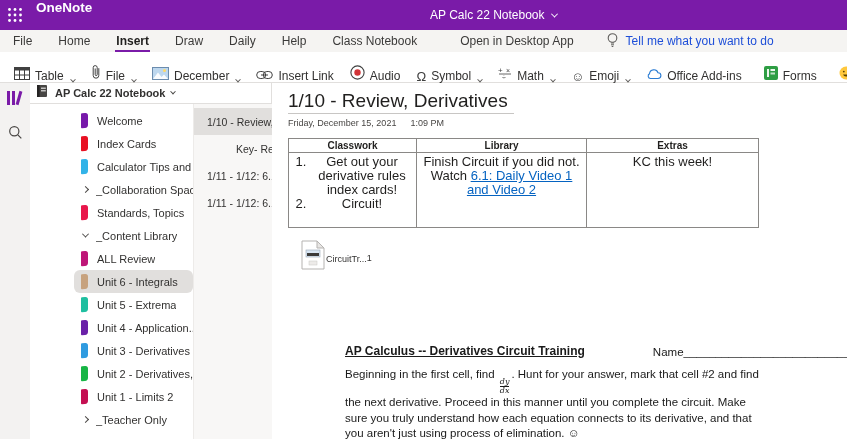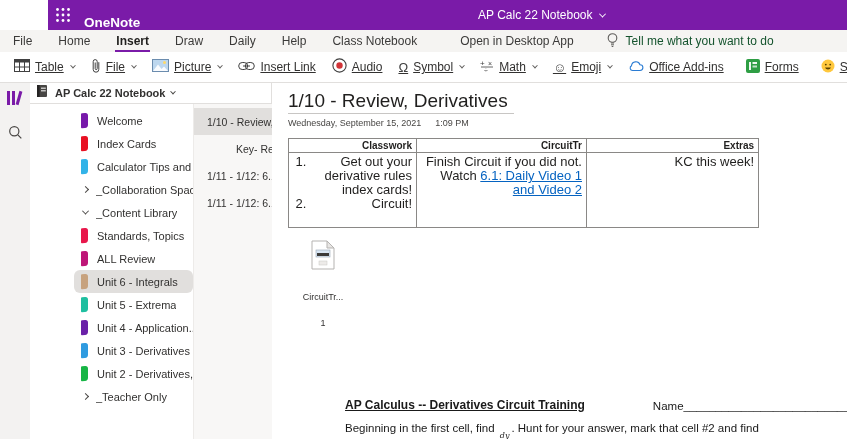--- a/index.html
+++ b/index.html
@@ -1,38 +1,38 @@
 <!DOCTYPE html>
 <html><head>
 <meta charset="utf-8">
 <style>
   * { margin:0; padding:0; box-sizing:border-box; }
   html,body { width:847px; height:439px; overflow:hidden; font-family:"Liberation Sans", sans-serif; background:#fff; }
 
   
-  .titlebar { height:30px; background:#7A1BA8; display:flex; align-items:flex-end; position:relative;margin-left:48px; }
+  .titlebar { height:30px; background:#7A1BA8; display:flex; align-items:flex-start; position:relative; }
   .waffle { width:30px; height:30px; display:flex; align-items:center; justify-content:center; cursor:pointer; }
   .app-name { color:#fff; font-size:13.5px; font-weight:bold; margin-left:6px; }
   .nb-title { position:absolute; left:430px; top:0; height:30px; display:flex; align-items:center; color:#fff; font-size:12px; gap:7px; }
   .chev { display:inline-block; width:5px; height:5px; border-right:1.3px solid currentColor; border-bottom:1.3px solid currentColor; }
   .chev.down { transform:rotate(45deg) translate(-1px,-1px); }
   .chev.right { transform:rotate(-45deg); }
   .nb-title .chev { color:#fff; }
 
   
   .menubar { height:22px; background:#F5F4F2; display:flex; align-items:center; font-size:12px; color:#3B3A39; }
   .menu-item { padding:0 13px; height:22px; display:flex; align-items:center; cursor:pointer; position:relative; }
   .menu-item.active { font-weight:bold; color:#201F1E; }
   .menu-item.active::after { content:""; position:absolute; left:12px; right:12px; bottom:0; height:2px; background:#7A1BA8; }
   .menu-open-desktop { margin-left:20px; padding:0 10px; cursor:pointer; }
-  .tellme { display:flex; align-items:center; gap:7px; margin-left:22px; color:#14532d; cursor:pointer; }
+  .tellme { display:flex; align-items:center; gap:7px; margin-left:22px; color:#1d4ed8; cursor:pointer; }
 
   
   .ribbon { height:31px; background:#fff; border-bottom:1px solid #E1DFDD; display:flex; align-items:center; padding-left:6px; font-size:12px; color:#323130; }
-  .rb-item { display:flex; align-items:center; gap:5px; padding:0 8px; height:31px; cursor:pointer; white-space:nowrap;text-decoration:underline; }
+  .rb-item { display:flex; align-items:flex-end; gap:5px; padding:0 8px; height:31px; cursor:pointer; white-space:nowrap; }
   .dd-chev { display:inline-block; width:4px; height:4px; border-right:1.1px solid #605E5C; border-bottom:1.1px solid #605E5C; transform:rotate(45deg) translate(-1px,-1px); margin-left:2px; }
   .rb-sep { width:1px; height:20px; background:#E1DFDD; margin:0 3px; }
   .glyph-icon { font-size:13px; color:#404040; line-height:1; }
 
   
   .workspace { display:flex; height:356px; }
   .navstrip { width:30px; background:#F3F2F1; flex:none; display:flex; flex-direction:column; align-items:center; }
   .strip-btn { width:30px; height:34px; display:flex; align-items:center; justify-content:center; cursor:pointer; }
 
   .sidebar { width:242px; flex:none; border-right:1px solid #E1DFDD; display:flex; flex-direction:column; background:#fff; }
@@ -54,29 +54,29 @@
   .page-row.sel { background:#E1DFDD; }
   .page-row.sub { padding-left:42px; }
 
   
   .content { flex:1; background:#fff; padding:7px 0 0 16px; overflow:hidden; position:relative; }
   .page-title { display:inline-block; font-size:19px; color:#201F1E; border-bottom:1px solid #C8C6C4; padding-right:6px; padding-bottom:1px; }
   .page-date { margin-top:4px; font-size:9px; color:#484644; }
   .page-date span { margin-right:14px; }
 
   table.note-table { border-collapse:collapse; margin-top:10px; width:470px; table-layout:fixed; }
-  .note-table th, .note-table td { border:1px solid #8A8886; vertical-align:top; text-align:right; }
+  .note-table th, .note-table td { border:1px solid #8A8886; vertical-align:top; text-align:center; }
   .note-table th { font-size:10px; font-weight:bold; color:#201F1E; padding:1px 4px; }
   .note-table td { font-size:13px; color:#201F1E; padding:2px 4px 16px 4px; line-height:14px; }
   .note-table col.c1 { width:128px; } .note-table col.c2 { width:170px; } .note-table col.c3 { width:172px; }
   .cw-list { margin:0; padding-left:17px; }
   .cw-list li { padding-left:2px; }
   a.hw-link { color:#0563C1; text-decoration:underline; cursor:pointer; }
 
-  .attachment { margin-top:12px; margin-left:12px; width:46px; display:flex; flex-direction:column; align-items:center; cursor:pointer;gap:15px; }
+  .attachment { margin-top:12px; margin-left:12px; width:46px; display:flex; flex-direction:row; align-items:center; cursor:pointer; }
   .att-name, .att-count { font-size:9px; color:#323130; margin-top:3px; text-align:center; }
   .att-count { margin-top:1px; }
 
   .doc { margin-left:57px; margin-top:54px; width:418px; color:#1A1A1A; }
   .doc-head-row { display:flex; align-items:flex-end; }
   .doc-heading { font-size:12px; font-weight:bold; text-decoration:underline; white-space:nowrap;margin-top:16px; }
   .doc-name { margin-left:68px; font-size:11.5px; white-space:nowrap; }
   .doc-para { margin-top:9px; font-size:11.5px; line-height:15.5px; }
   .frac { display:inline-flex; flex-direction:column; align-items:center; vertical-align:-6px; font-family:"DejaVu Serif", serif; font-style:italic; font-size:8px; line-height:8px; margin:0 2px; }
   .frac .bot { border-top:1px solid #1a1a1a; }
@@ -151,21 +151,21 @@
     <span class="dd-chev"></span>
   </div>
   <div class="rb-item">
     <span>
       <svg width="17" height="13" viewBox="0 0 17 13">
         <rect x="0.5" y="0.5" width="16" height="12" fill="#BDD7EE" stroke="#6B8CAE"></rect>
         <circle cx="12.5" cy="3.6" r="1.5" fill="#FFD966"></circle>
         <path d="M1 12 L6 5.5 L9.5 10 L12 7.5 L16 12 Z" fill="#FFFFFF" opacity="0.9"></path>
       </svg>
     </span>
-    <span>Picture</span>
+    <span>December</span>
     <span class="dd-chev"></span>
   </div>
   <div class="rb-item">
     <span>
       <svg width="17" height="10" viewBox="0 0 17 10">
         <rect x="0.7" y="1.5" width="9" height="7" rx="3.5" fill="none" stroke="#404040"></rect>
         <rect x="7.3" y="1.5" width="9" height="7" rx="3.5" fill="none" stroke="#404040"></rect>
         <line x1="5" y1="5" x2="12" y2="5" stroke="#404040"></line>
       </svg>
     </span>
@@ -289,29 +289,29 @@
           <span class="sec-label">Index Cards</span>
         </div>
         <div class="sec-row">
           <span class="sec-bar" style="background: rgb(50, 179, 232);"></span>
           <span class="sec-label">Calculator Tips and Tr...</span>
         </div>
         <div class="sec-row group">
           <span class="chev right"></span>
           <span class="sec-label">_Collaboration Space</span>
         </div>
+        <div class="sec-row">
+          <span class="sec-bar" style="background: rgb(232, 23, 75);"></span>
+          <span class="sec-label">Standards, Topics</span>
+        </div>
         <div class="sec-row group">
           <span class="chev down"></span>
           <span class="sec-label">_Content Library</span>
         </div>
         <div class="sec-row">
-          <span class="sec-bar" style="background: rgb(232, 23, 75);"></span>
-          <span class="sec-label">Standards, Topics</span>
-        </div>
-        <div class="sec-row">
           <span class="sec-bar" style="background: rgb(190, 22, 119);"></span>
           <span class="sec-label">ALL Review</span>
         </div>
         <div class="sec-row sel">
           <span class="sec-bar" style="background: rgb(199, 162, 126);"></span>
           <span class="sec-label">Unit 6 - Integrals</span>
         </div>
         <div class="sec-row">
           <span class="sec-bar" style="background: rgb(31, 191, 160);"></span>
           <span class="sec-label">Unit 5 - Extrema</span>
@@ -320,20 +320,24 @@
           <span class="sec-bar" style="background: rgb(106, 33, 168);"></span>
           <span class="sec-label">Unit 4 - Application...</span>
         </div>
         <div class="sec-row">
           <span class="sec-bar" style="background: rgb(47, 155, 224);"></span>
           <span class="sec-label">Unit 3 - Derivatives ...</span>
         </div>
         <div class="sec-row">
           <span class="sec-bar" style="background: rgb(23, 181, 69);"></span>
           <span class="sec-label">Unit 2 - Derivatives,...</span>
+        </div>
+        <div class="sec-row">
+          <span class="sec-bar" style="background: rgb(196, 15, 82);"></span>
+          <span class="sec-label">Unit 1 - Limits 2</span>
         </div>
         <div class="sec-row group">
           <span class="chev right"></span>
           <span class="sec-label">_Teacher Only</span>
         </div>
       </div>
 
       <div class="pages-pane">
         <div class="page-row sel">1/10 - Review, Derivatives</div>
         <div class="page-row sub">Key- Review, Derivatives</div>
@@ -341,33 +345,33 @@
         <div class="page-row">1/11 - 1/12: 6.1, Anti-Dif...</div>
       </div>
     </div>
   </div>
 
   <div class="content">
     <div>
       <span class="page-title">1/10 - Review, Derivatives</span>
     </div>
     <div class="page-date">
-      <span>Wednesday, September 15, 2021</span><span>1:09 PM</span>
+      <span>Friday, December 15, 2021</span><span>1:09 PM</span>
     </div>
 
     <table class="note-table">
       <colgroup>
           <col class="c1">
           <col class="c2">
           <col class="c3">
         </colgroup>
       <tbody>
           <tr>
         <th>Classwork</th>
-        <th>CircuitTr</th>
+        <th>Library</th>
         <th>Extras</th>
       </tr>
       <tr>
         <td>
           <ol class="cw-list">
             <li>Get out your derivative rules index cards!</li>
             <li>Circuit!</li>
           </ol>
         </td>
         <td>

